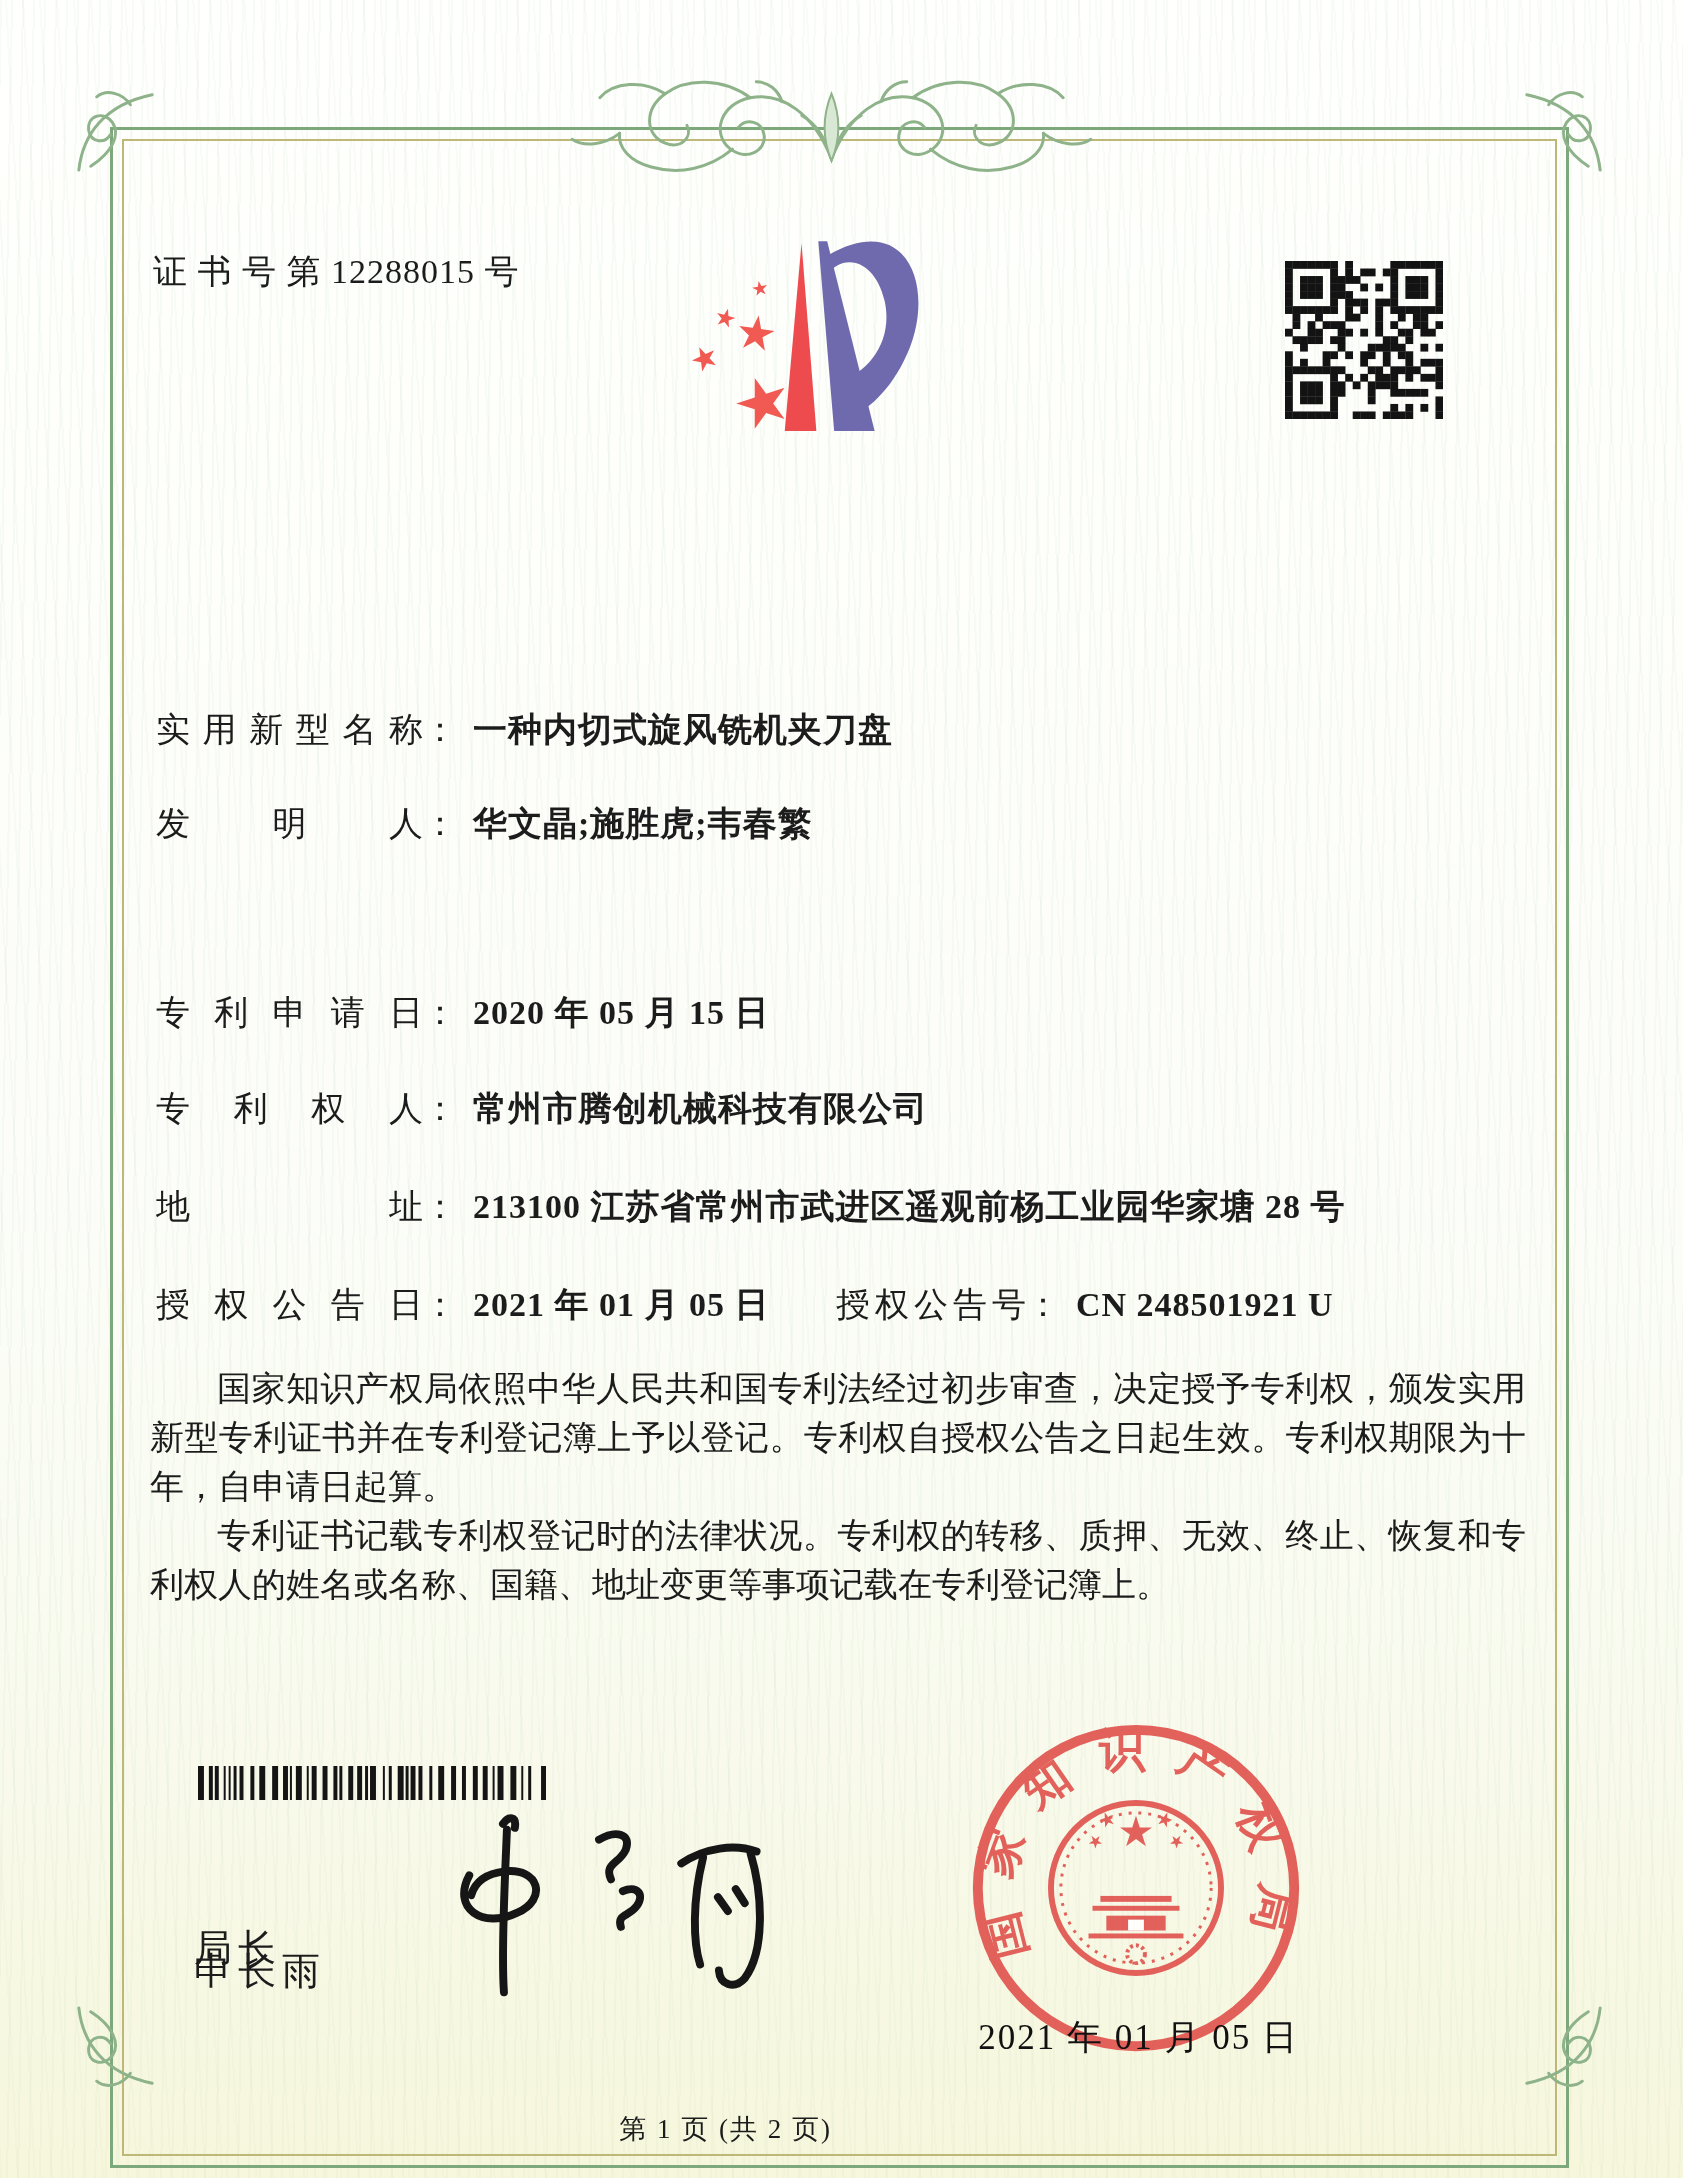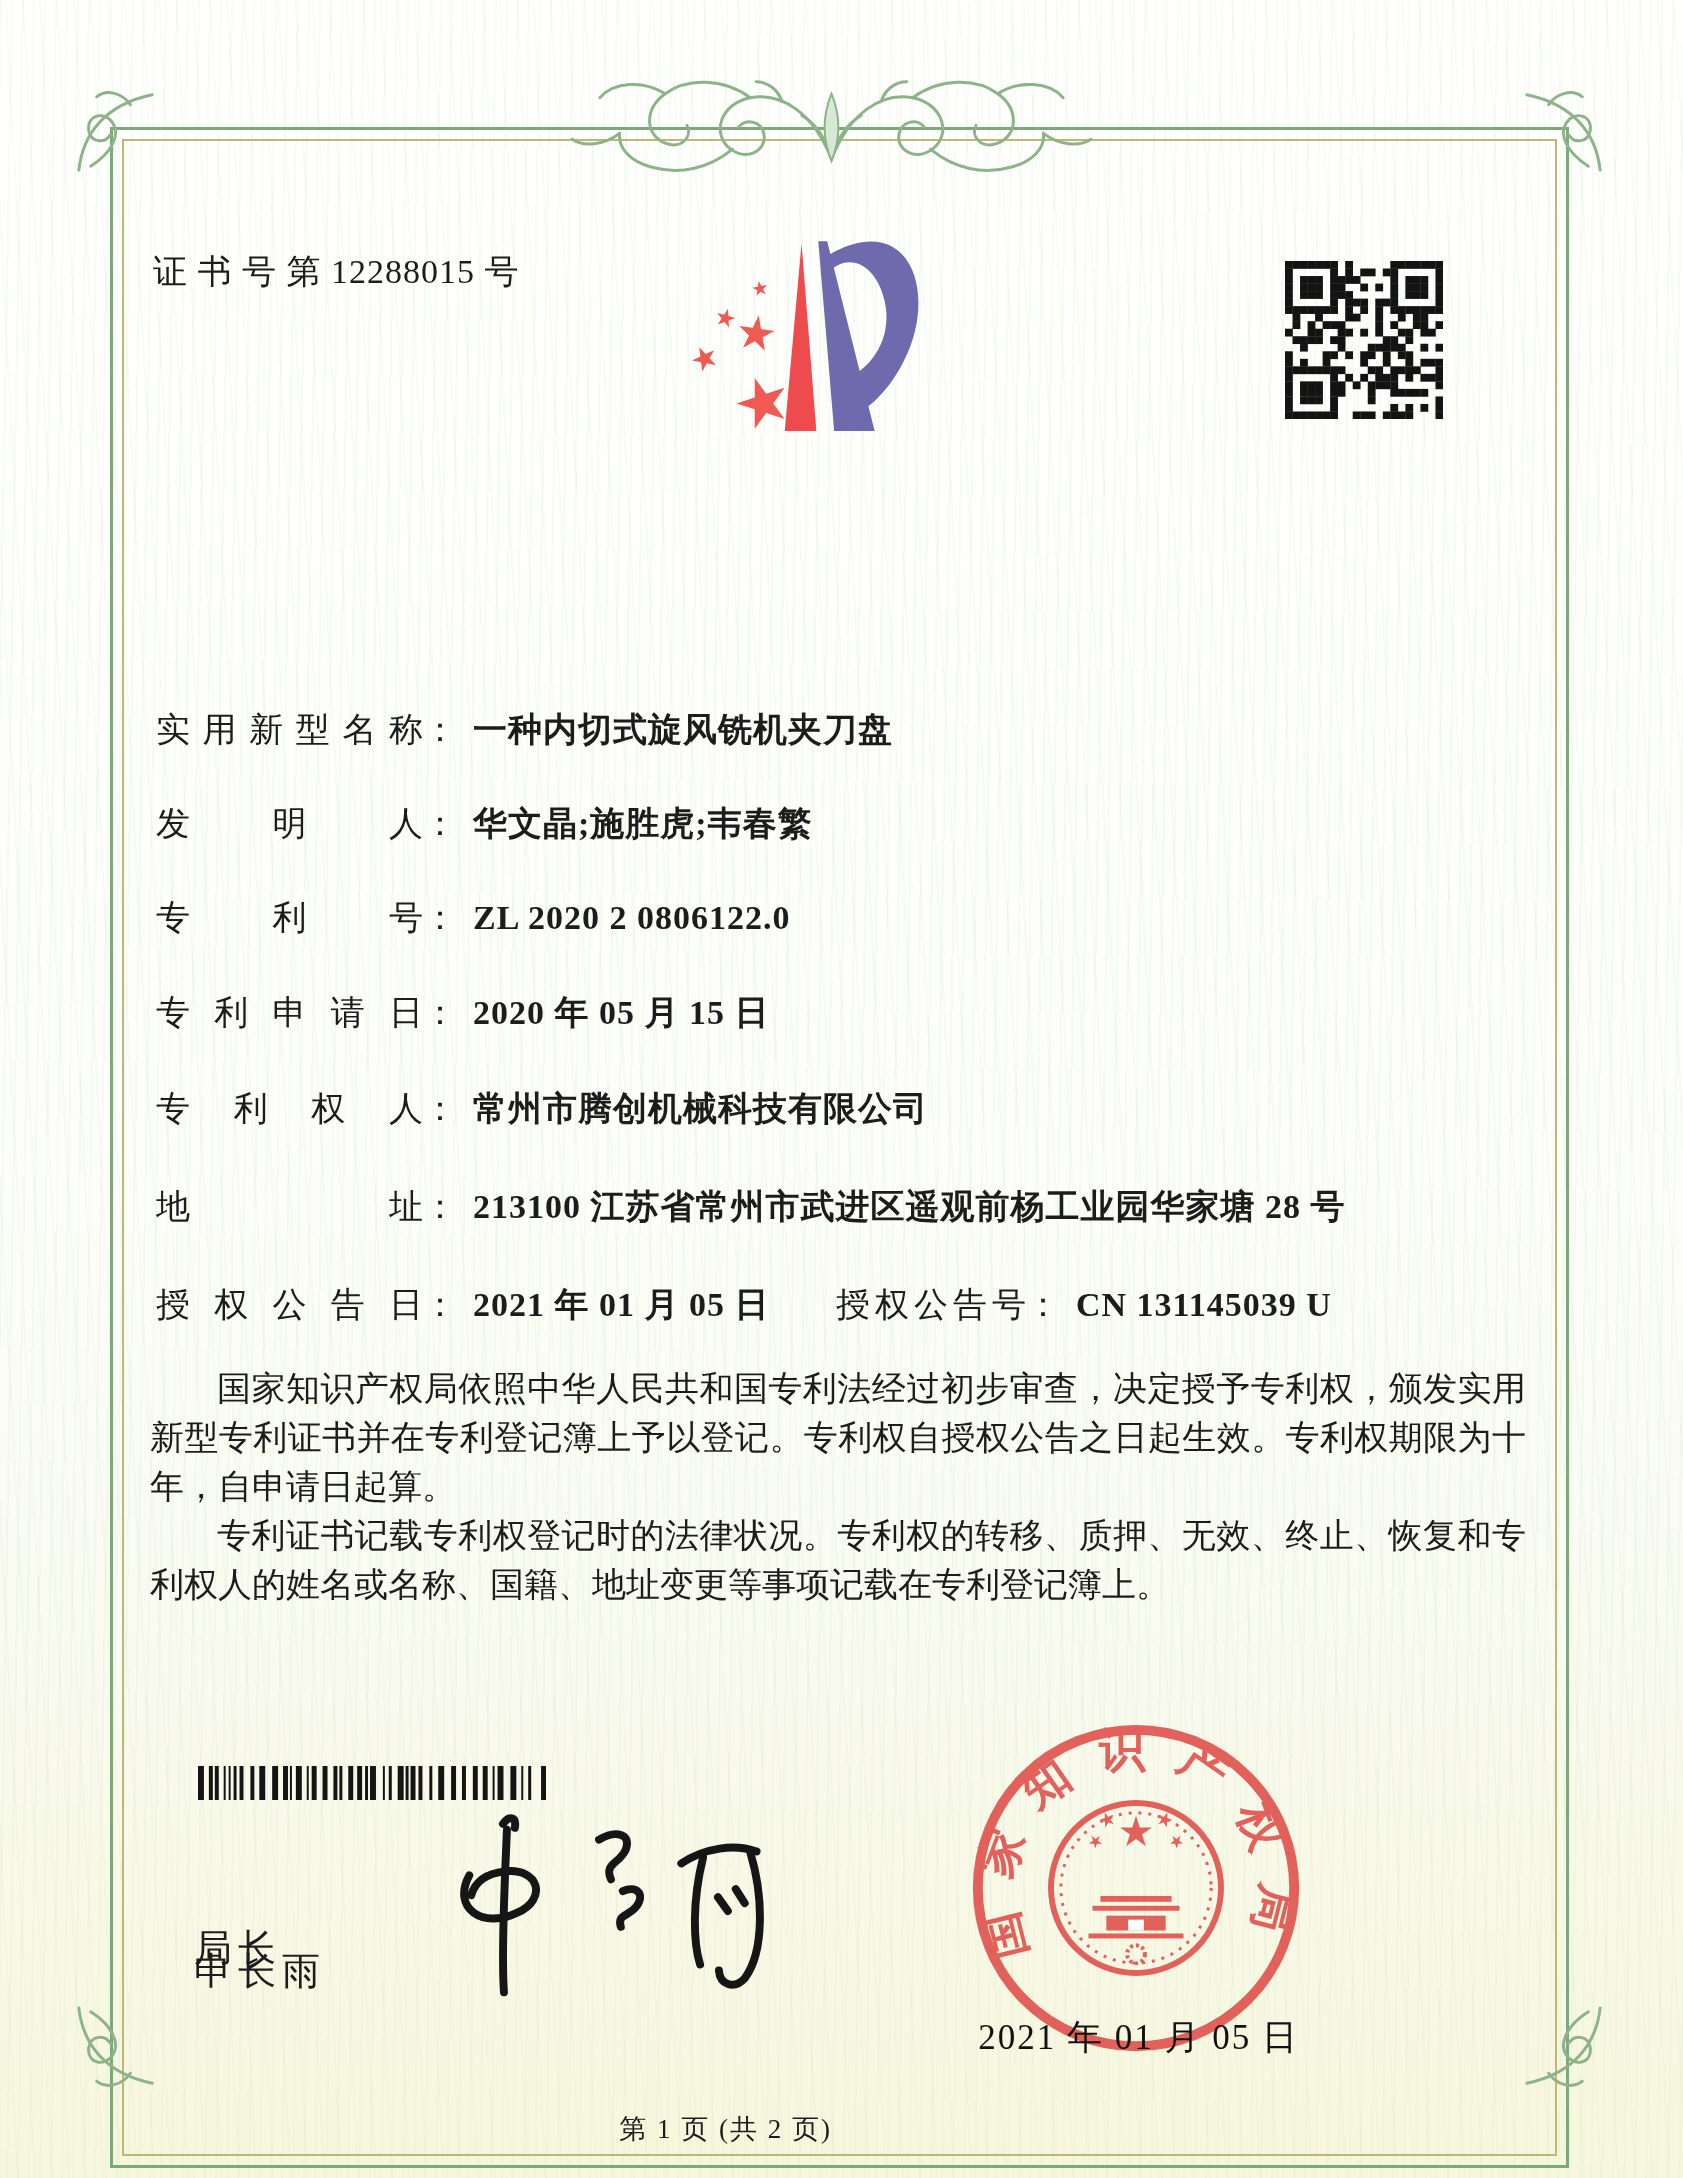--- a/index.html
+++ b/index.html
@@ -358,37 +358,34 @@
       <rect x="152.38095238095238" y="152.38095238095238" width="7.9190476190476184" height="7.9190476190476184" fill="#131313"></rect>
     </svg>
 
 
   <div class="row" style="top:707px">
     <span class="flabel">实用新型名称</span><span class="colon">：</span><span class="fvalue">一种内切式旋风铣机夹刀盘</span>
   </div>
   <div class="row" style="top:801px">
     <span class="flabel">发明人</span><span class="colon">：</span><span class="fvalue">华文晶;施胜虎;韦春繁</span>
   </div>
-  <div class="row" style="top:895px">
-    <span class="flabel">专利号</span><span class="colon">：</span><span class="fvalue">ZL 2020 2 0806122.0</span>
-  </div>
   <div class="row" style="top:990px">
     <span class="flabel">专利申请日</span><span class="colon">：</span><span class="fvalue">2020 年 05 月 15 日</span>
   </div>
   <div class="row" style="top:1086px">
     <span class="flabel">专利权人</span><span class="colon">：</span><span class="fvalue">常州市腾创机械科技有限公司</span>
   </div>
   <div class="row" style="top:1184px">
     <span class="flabel">地址</span><span class="colon">：</span><span class="fvalue">213100 江苏省常州市武进区遥观前杨工业园华家塘 28 号</span>
   </div>
 
   <div class="row" style="top:1282px">
     <span class="flabel">授权公告日</span><span class="colon">：</span><span class="fvalue">2021 年 01 月 05 日</span>
     <span class="grant2">
-      <span class="glabel">授权公告号</span><span class="colon">：</span><span class="fvalue">CN 131145039 U</span>
+      <span class="glabel">授权公告号</span><span class="colon">：</span><span class="fvalue">CN 248501921 U</span>
     </span>
   </div>
 
   <div class="paras">
     <p>国家知识产权局依照中华人民共和国专利法经过初步审查，决定授予专利权，颁发实用新型专利证书并在专利登记簿上予以登记。专利权自授权公告之日起生效。专利权期限为十年，自申请日起算。</p>
     <p>专利证书记载专利权登记时的法律状况。专利权的转移、质押、无效、终止、恢复和专利权人的姓名或名称、国籍、地址变更等事项记载在专利登记簿上。</p>
   </div>
 
   <svg class="barcode" id="barcode" viewBox="0 0 352 34" preserveAspectRatio="none">
       <rect x="0" y="0" width="6" height="34" fill="#141414"></rect>

